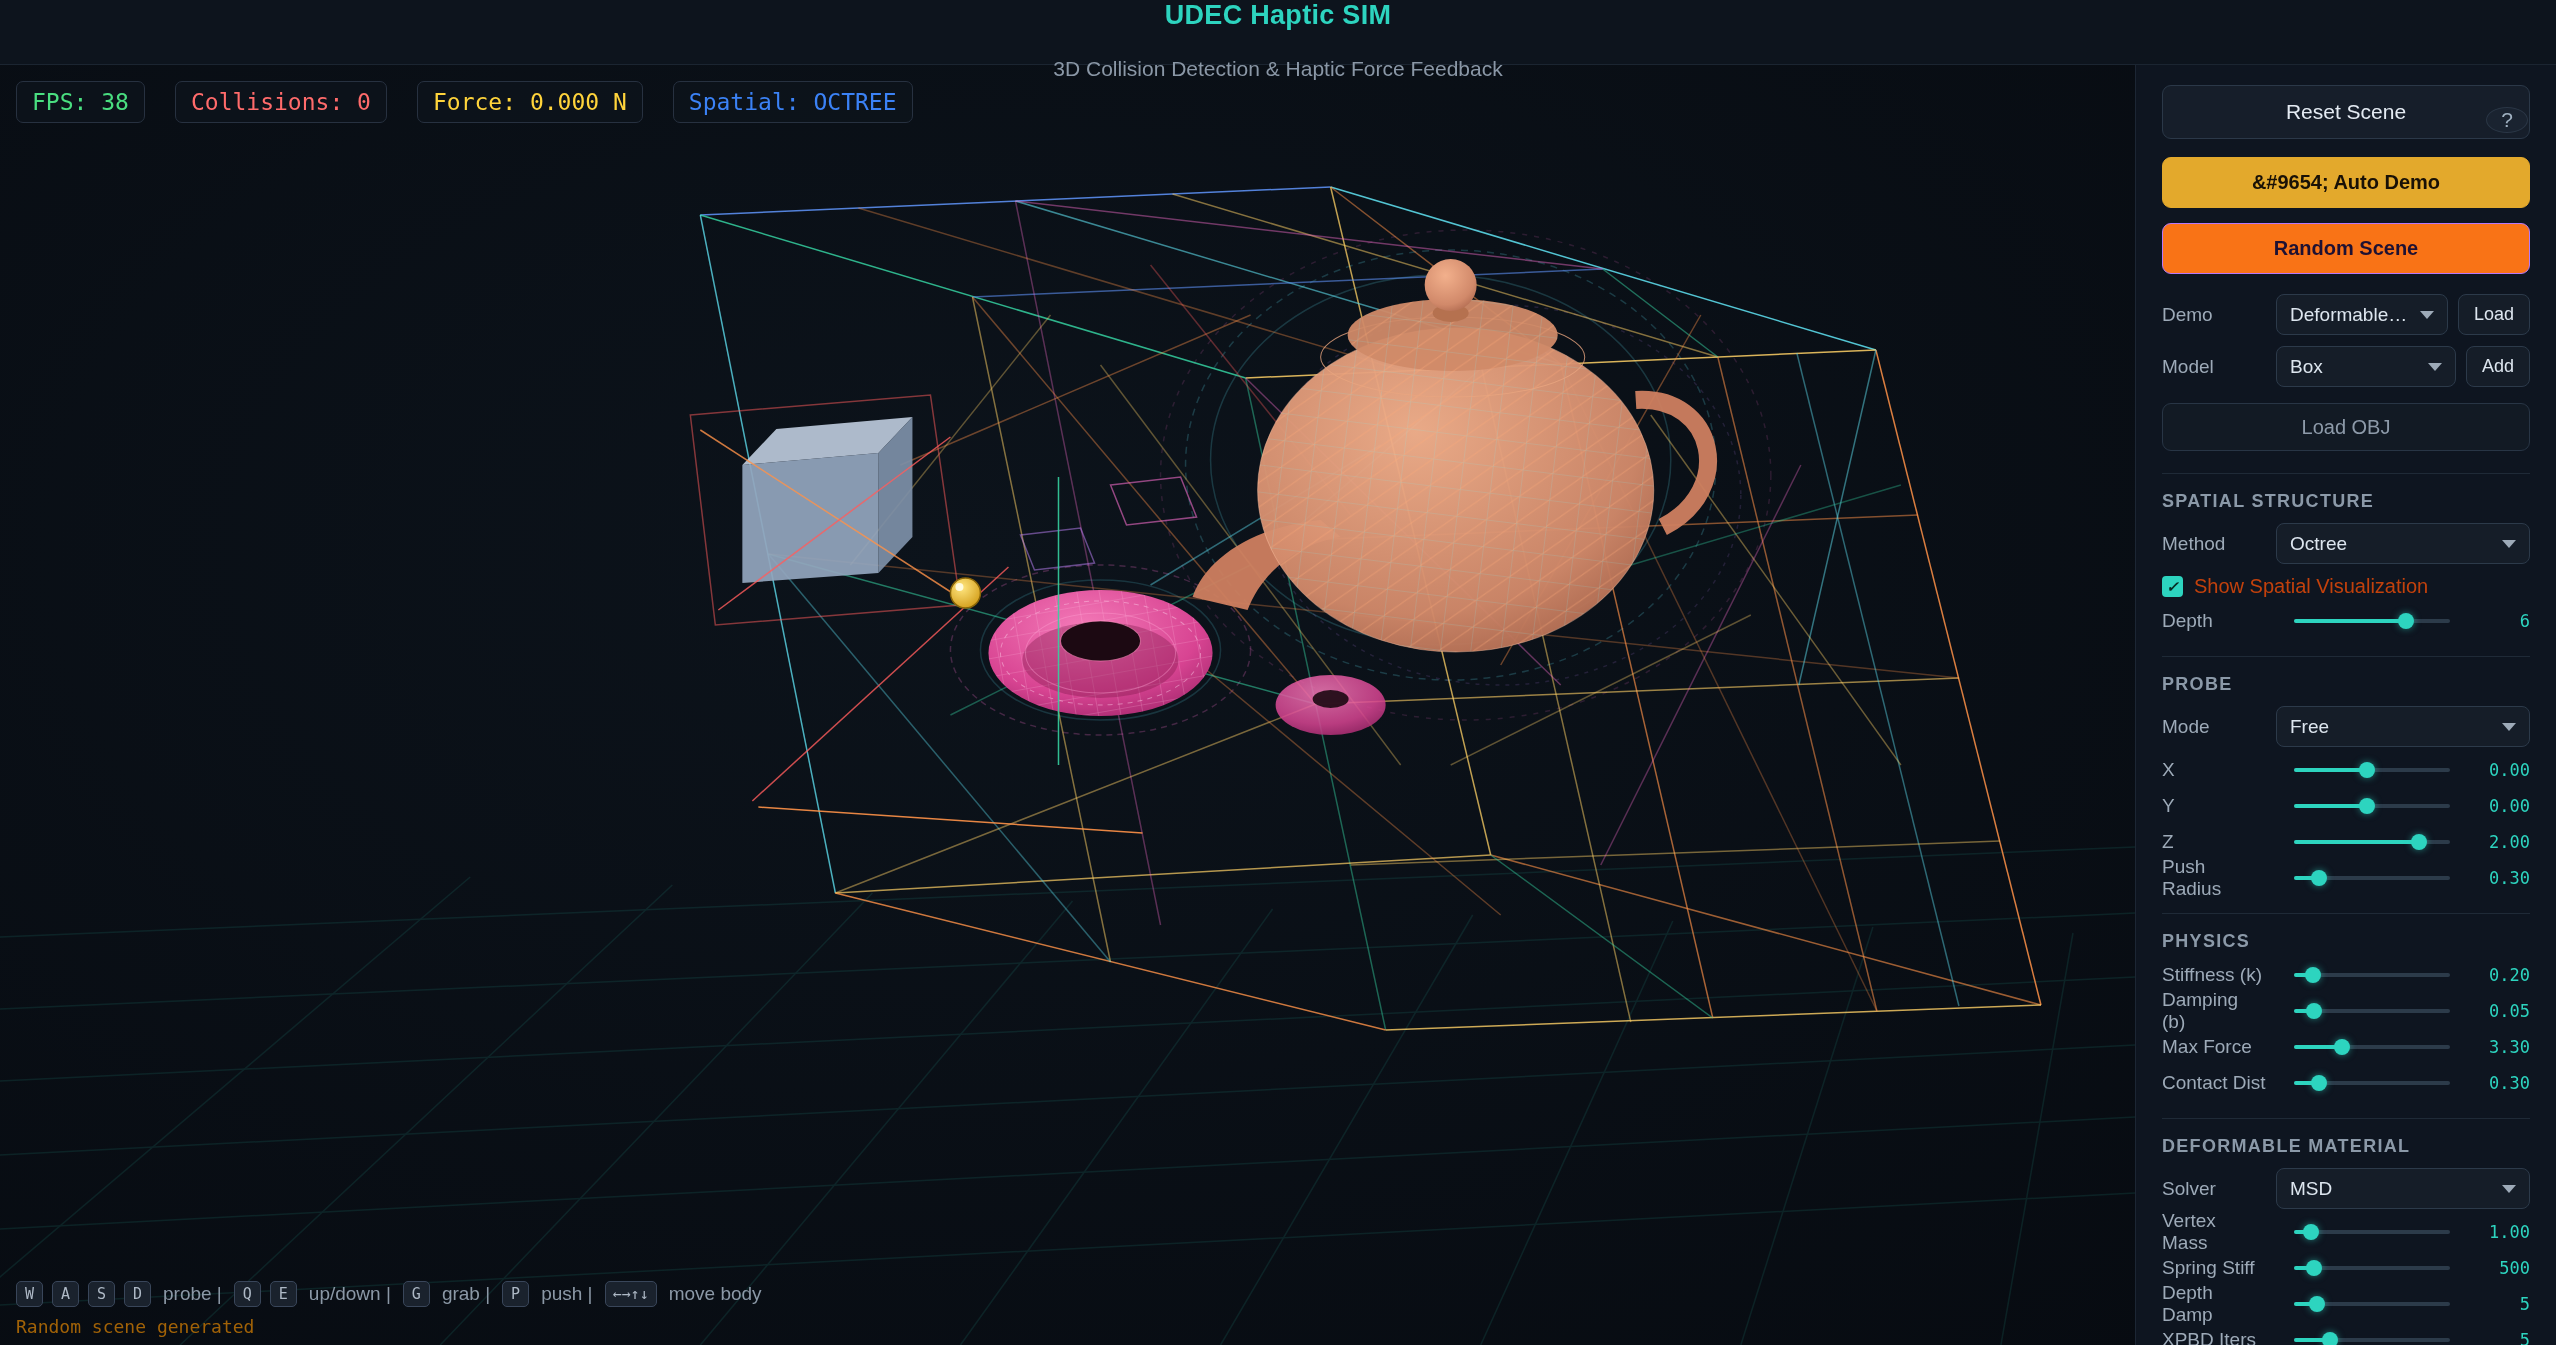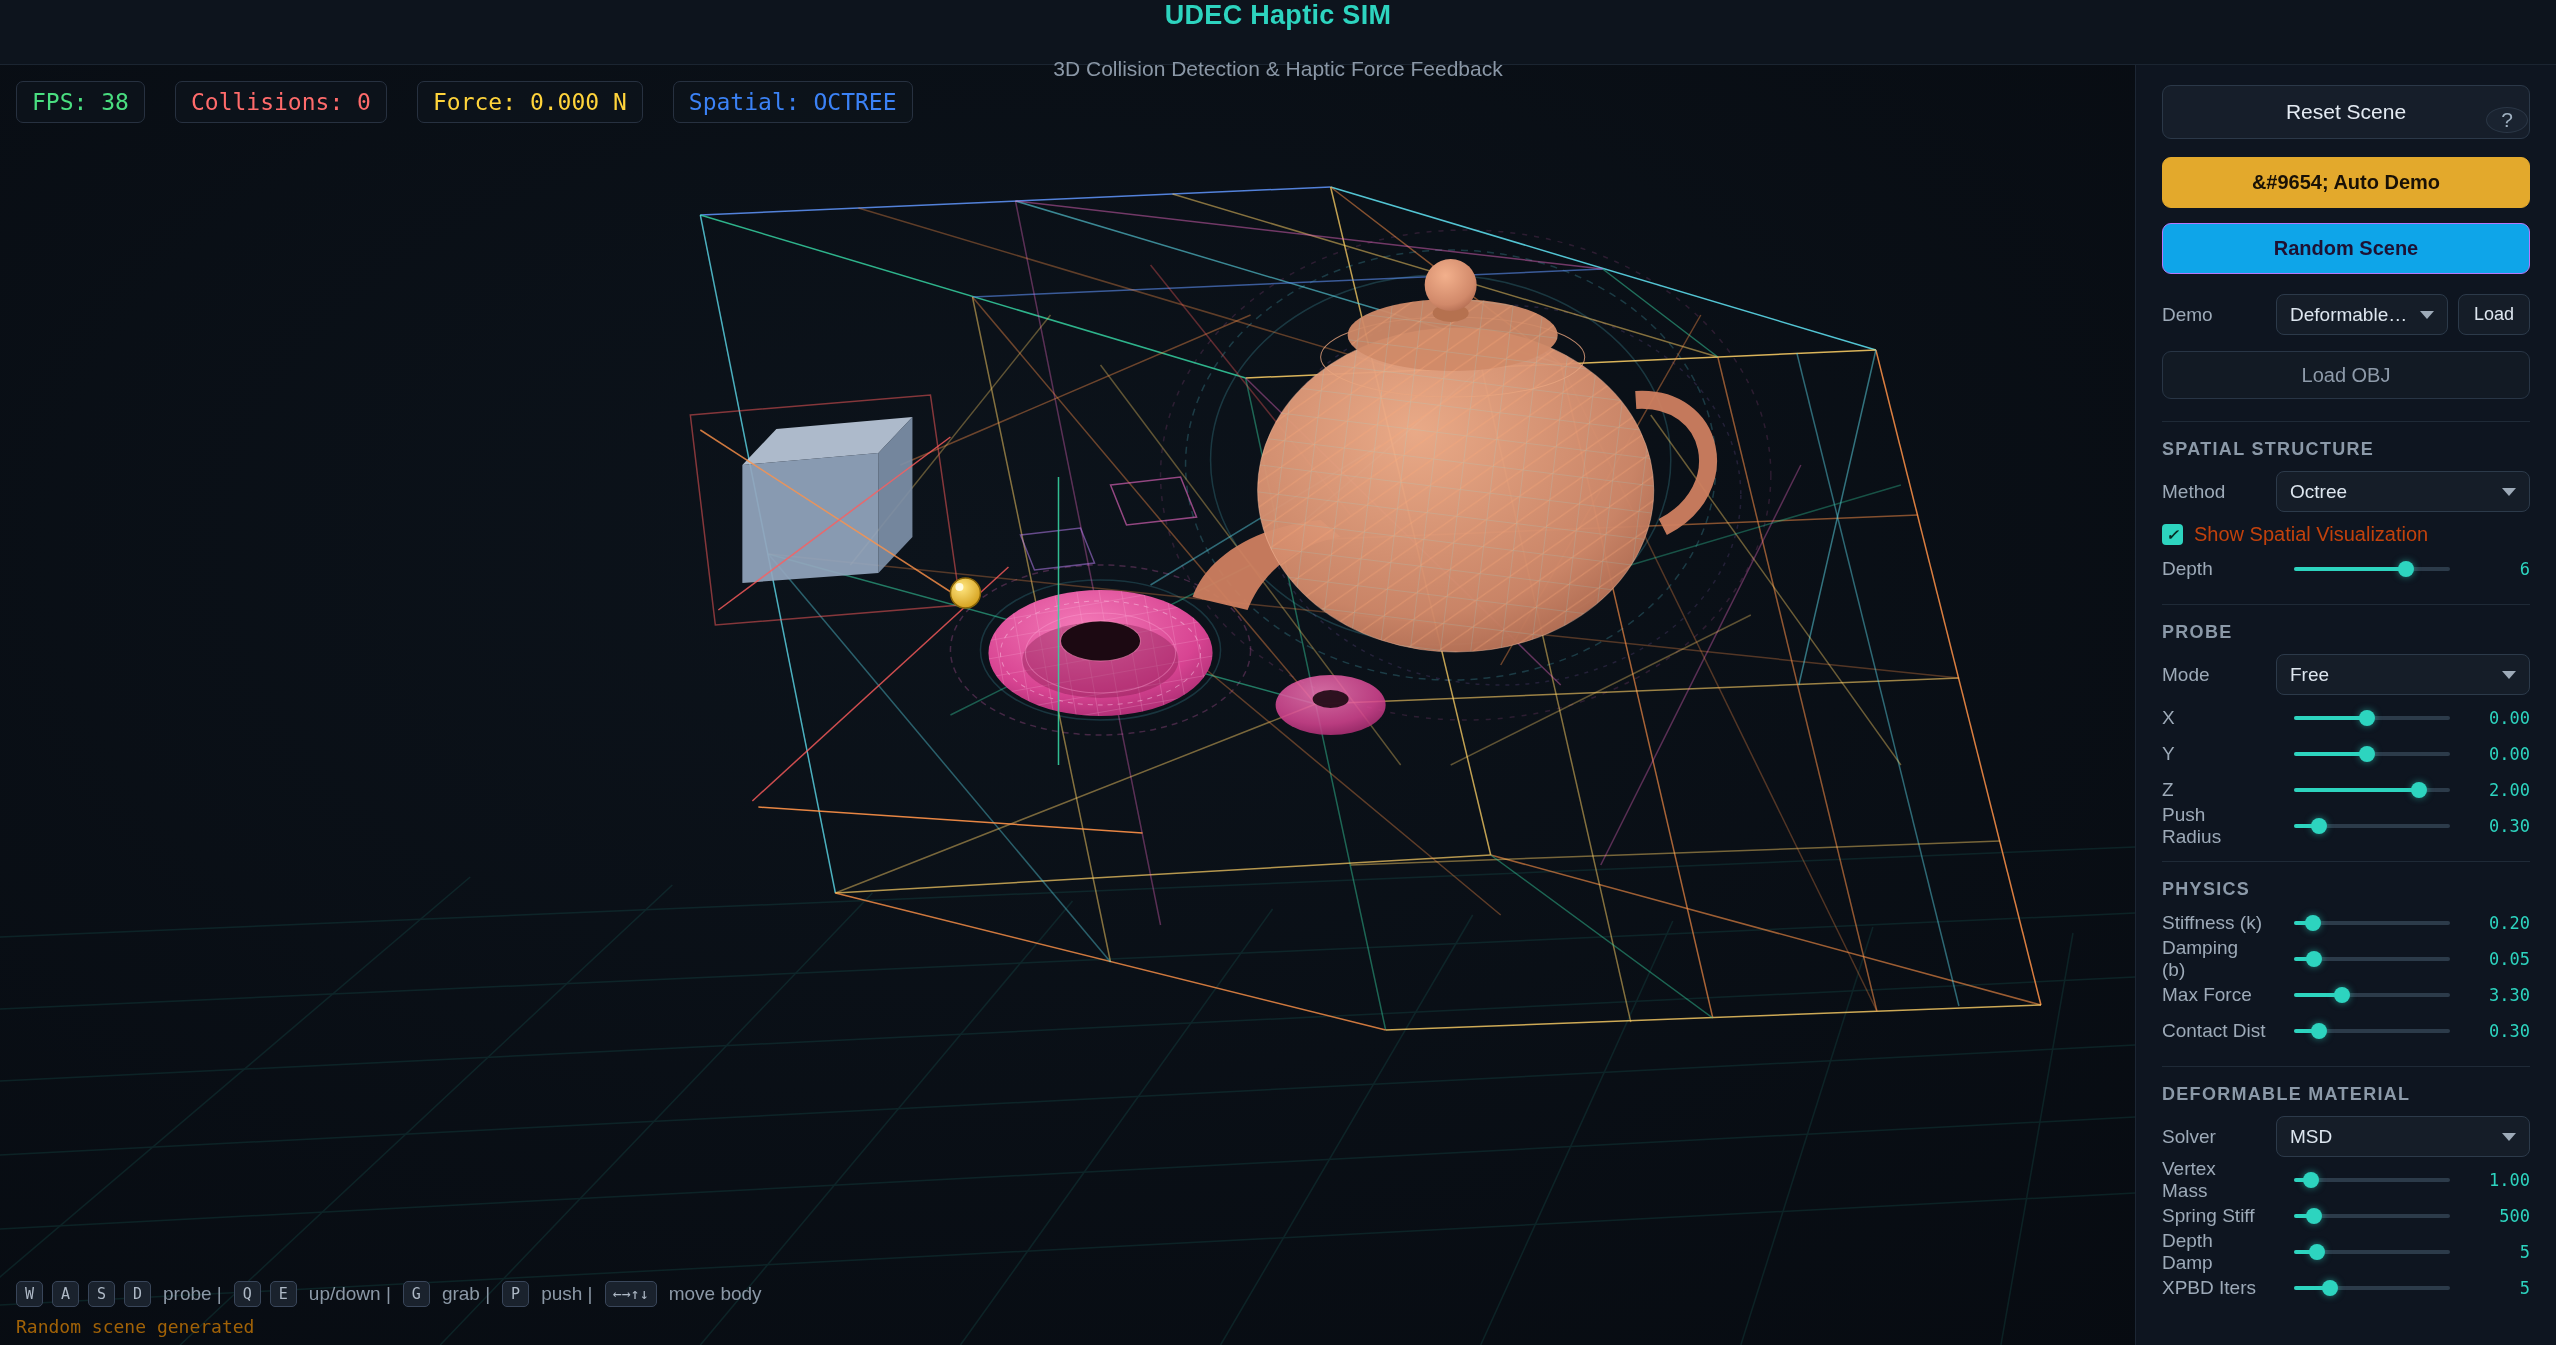--- a/index.html
+++ b/index.html
@@ -41,21 +41,21 @@
 
   
   #panel { width:421px; background:#0e1520; border-left:1px solid #1c2634;
     padding:20px 26px 0 26px; overflow:hidden; }
   .btn { display:block; width:100%; border-radius:9px; cursor:pointer; text-align:center;
     font-family:"Liberation Sans", sans-serif; }
   #reset-btn { height:54px; background:#161e2a; border:1px solid #2b3848; color:#e4ebf3;
     font-size:21px; margin-bottom:18px; }
   #auto-btn { height:51px; background:#e3a92c; border:1px solid #e3a92c; color:#191106;
     font-size:20px; font-weight:bold; margin-bottom:15px; }
-  #random-btn { height:51px; background:#0ea5e9; border:1px solid #b678fa; color:#1e1133;
+  #random-btn { height:51px; background:#f97316; border:1px solid #b678fa; color:#1e1133;
     font-size:20px; font-weight:bold; margin-bottom:20px; }
 
   .crow { display:flex; align-items:center; gap:10px; margin-top:11px; }
   .lbl { width:104px; flex:none; font-size:19px; color:#9daab8; }
   .select { flex:1; height:41px; background:#151d28; border:1px solid #2c3a4a; border-radius:8px;
     display:flex; align-items:center; justify-content:space-between; padding:0 13px;
     font-size:19px; color:#dde6ef; cursor:pointer; min-width:0; }
   .select span { overflow:hidden; white-space:nowrap; text-overflow:ellipsis; }
   .chev { flex:none; width:0; height:0; border-left:7px solid transparent; border-right:7px solid transparent;
     border-top:8px solid #9daab8; margin-left:8px; }
@@ -297,20 +297,28 @@
 
     <div class="crow">
       <span class="lbl">Demo</span>
       <div class="select">
         <span>Deformable Collisions</span>
         <i class="chev"></i>
       </div>
       <button class="mini">Load</button>
     </div>
 
+    <div class="crow">
+      <span class="lbl">Model</span>
+      <div class="select">
+        <span>Box</span>
+        <i class="chev"></i>
+      </div>
+      <button class="mini">Add</button>
+    </div>
 
     <button class="btn" id="loadobj-btn">Load OBJ</button>
 
     <div class="sec">
       <div class="sec-title">SPATIAL STRUCTURE</div>
       <div class="crow">
         <span class="lbl">Method</span>
         <div class="select">
           <span>Octree</span>
           <i class="chev"></i>

